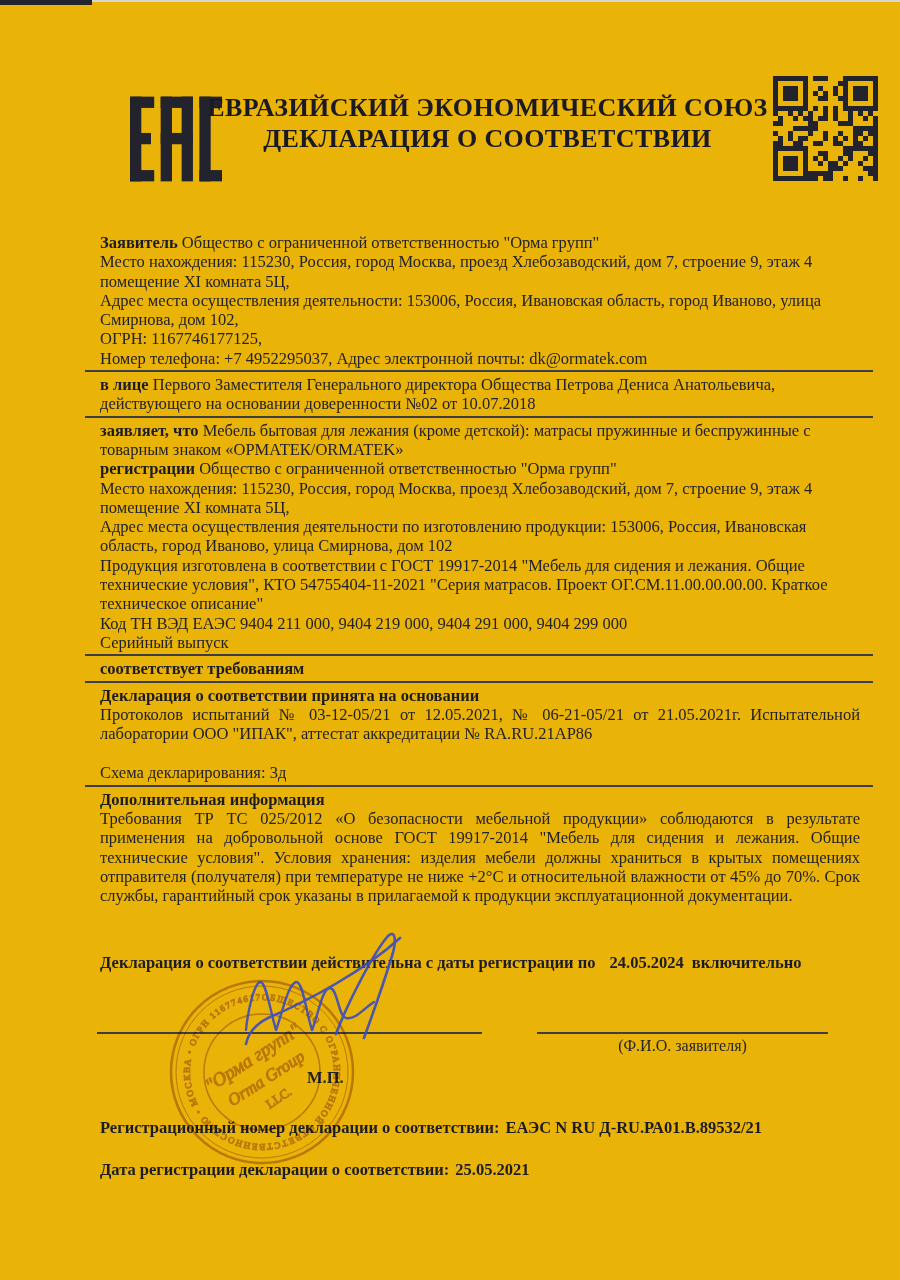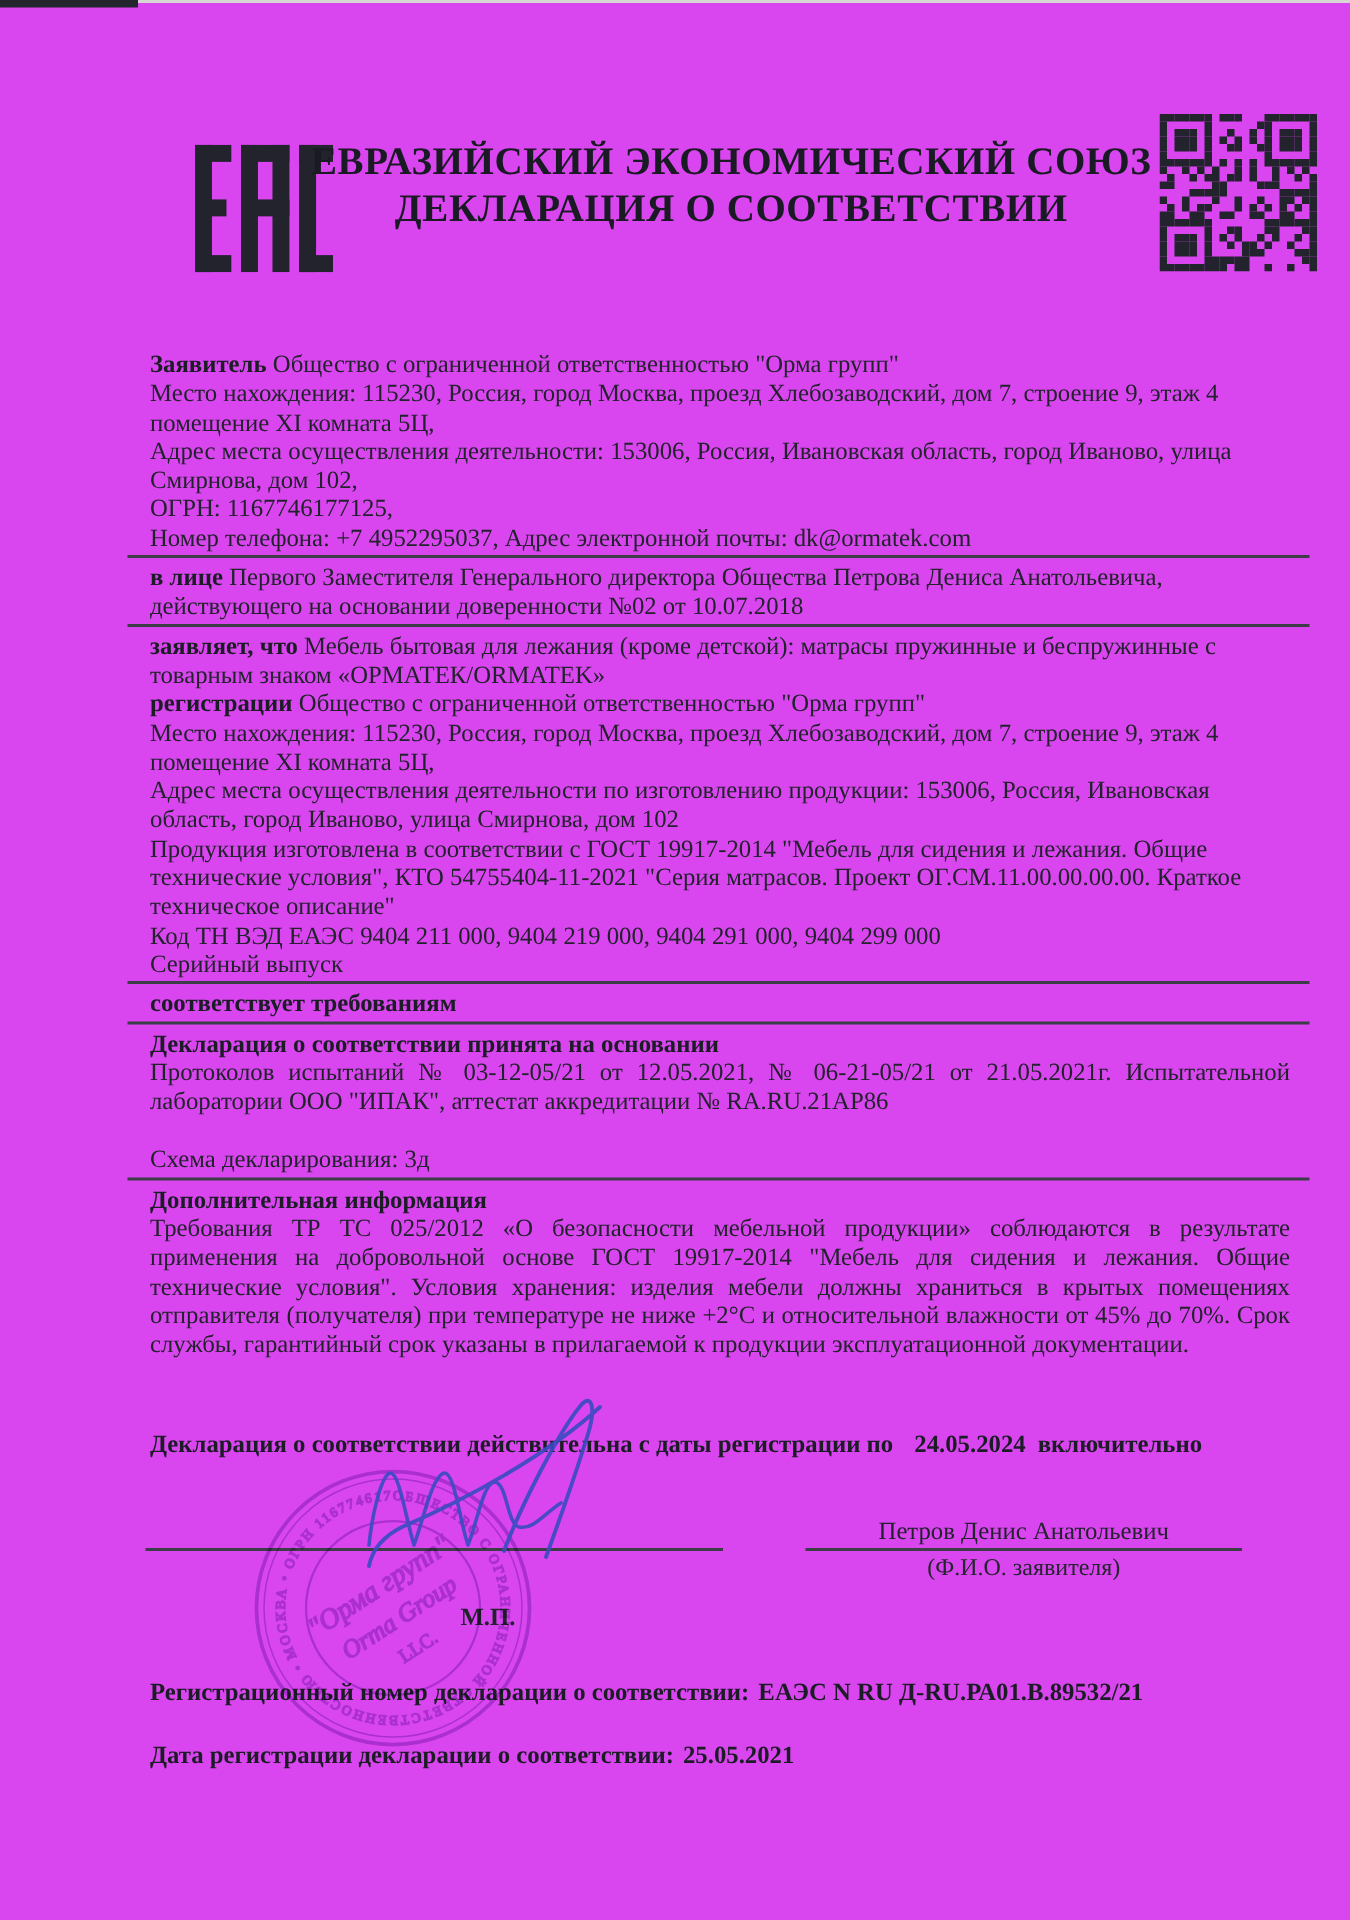--- a/index.html
+++ b/index.html
@@ -1,18 +1,18 @@
 <!DOCTYPE html>
 <html><head>
 <meta charset="utf-8">
 <style>
   html,body { margin:0; padding:0; background:#e9e9e9; }
   .page {
     position:relative; width:900px; height:1280px; margin:0 auto;
-    background:#d946ef; overflow:hidden;
+    background:#eab308; overflow:hidden;
     font-family:"Liberation Serif","DejaVu Serif",serif;
     color:#22222c;
   }
   .scan-edge-top { position:absolute; top:0; left:0; width:900px; height:2px; background:#d6d6d4; }
   .scan-corner   { position:absolute; top:0; left:0; width:92px; height:5px; background:#24242e; }
 
   .eac-logo { position:absolute; left:130px; top:96px; }
   .doc-title {
     position:absolute; left:205px; top:92px; width:565px;
     text-align:center; font-weight:bold; font-size:26px; line-height:31px;
@@ -356,21 +356,20 @@
         <p class="para"><b>Дополнительная информация</b></p>
         <p class="para j">Требования ТР ТС 025/2012 «О безопасности мебельной продукции» соблюдаются в результате применения на добровольной основе ГОСТ 19917-2014 "Мебель для сидения и лежания. Общие технические условия". Условия хранения: изделия мебели должны храниться в крытых помещениях отправителя (получателя) при температуре не ниже +2°С и относительной влажности от 45% до 70%. Срок службы, гарантийный срок указаны в прилагаемой к продукции эксплуатационной документации.</p>
       </div>
     </div>
 
   <div class="validity">
     <b>Декларация о соответствии действительна с даты регистрации по</b><b class="vdate">24.05.2024</b><b>включительно</b>
   </div>
 
   <div class="sigline sigline-left"></div>
-  <div class="sig-name">Петров Денис Анатольевич</div>
   <div class="sigline sigline-right"></div>
   <div class="sig-caption cap-right">(Ф.И.О. заявителя)</div>
   <div class="mp">М.П.</div>
 
   <div class="regline reg-number">
     <span class="lbl">Регистрационный номер декларации о соответствии:</span><span>ЕАЭС N RU Д-RU.РА01.В.89532/21</span>
   </div>
   <div class="regline reg-date">
     <span class="lbl">Дата регистрации декларации о соответствии:</span><span>25.05.2021</span>
   </div>

